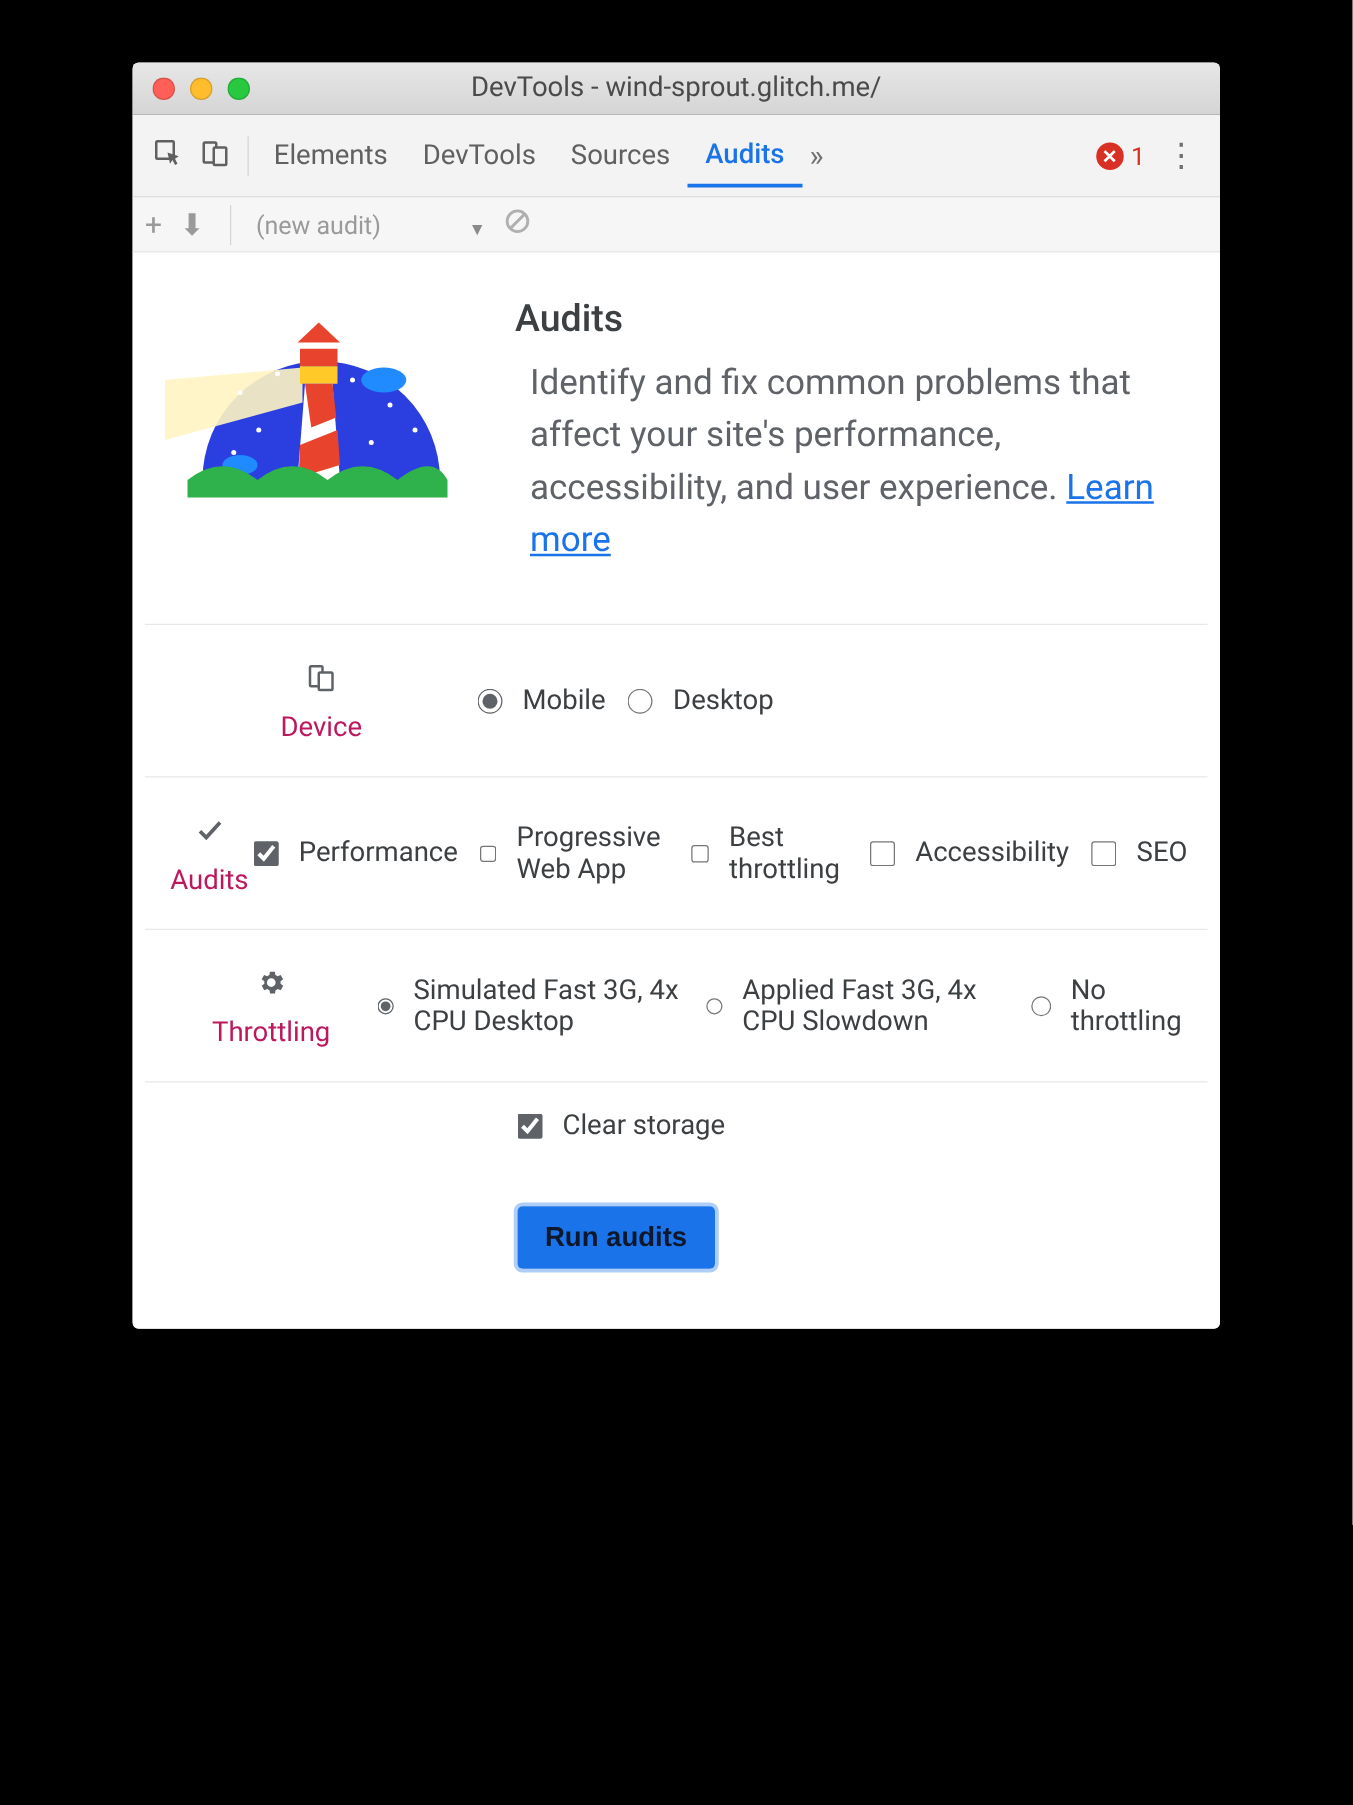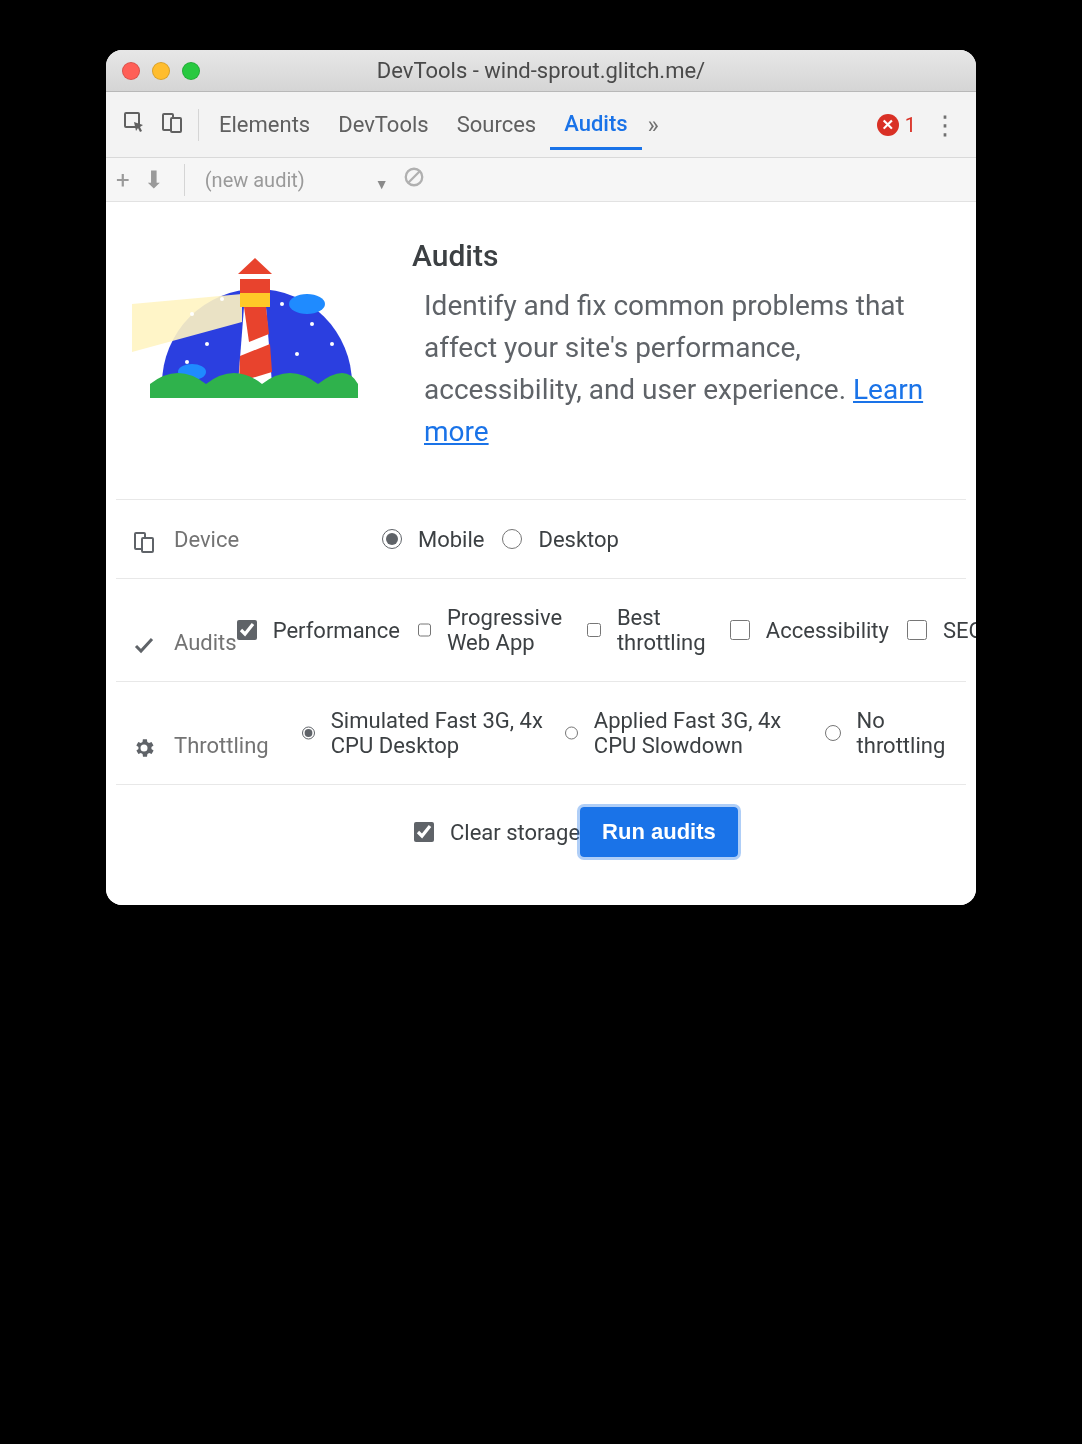--- a/index.html
+++ b/index.html
@@ -13,21 +13,21 @@
     color:#3c4043;
     -webkit-font-smoothing:antialiased;
     display:flex;
     align-items:flex-start;
     justify-content:center;
     padding-top:50px;
   }
   .window {
     width:870px;
     background:#f2f2f2;
-    border-radius:16px;
+    border-radius:5px;
     box-shadow:0 30px 60px rgba(0,0,0,.55);
     overflow:hidden;
   }
   
   .titlebar {
     height:42px;
     background:linear-gradient(#e7e7e7,#d5d5d5);
     border-bottom:1px solid #b8b8b8;
     display:flex;
     align-items:center;
@@ -67,30 +67,31 @@
   .tri{font-size:14px;color:#8a8a8a;}
   .noicon svg{width:22px;height:22px;}
   
   .panel{background:#fff;padding:28px 10px 44px;}
   .intro{display:flex;gap:40px;padding:8px 16px 34px;align-items:flex-start;}
   .lh-ill{width:240px;flex:none;margin-top:6px;}
   .intro-text h1{margin:0 0 12px;font-size:30px;font-weight:500;color:#3c4043;}
   .intro-text p{margin:12px;color:#5f6368;font-size:28px;line-height:1.5;}
   .intro-text a{color:#1a73e8;text-decoration:underline;}
   .section{border-top:1px solid #e8e8e8;padding:26px 16px;display:flex;}
-  .section .label{width:250px;display:flex;align-items:flex-end;gap:18px;color:#737373;font-size:22px;}
+  .section .label{width:250px;display:flex;align-items:center;gap:18px;color:#be185d;font-size:22px;flex-direction:column;}
   .section .label svg, .section .label .ico{width:24px;height:24px;flex:none;color:#5f6368;margin-top:2px;}
   .opts{display:flex;flex-direction:row;gap:18px;color:#3c4043;font-size:22px;}
   .optrow{display:flex;align-items:center;gap:16px;}
   input[type=radio],input[type=checkbox]{width:20px;height:20px;margin:0;accent-color:#5f6368;}
-  .runrow{padding:22px 0 4px 282px;display:flex;}
+  .runrow{padding:22px 0 4px 282px;display:flex;flex-direction:column;gap:28px;}
   .runbtn{
-    background:#1a73e8;color:#ffffff;border:none;padding:12px 22px;font-size:22px;
+    background:#1a73e8;color:#0f172a;border:none;padding:12px 22px;font-size:22px;
     border-radius:4px;font-weight:600;cursor:pointer;outline:3px solid rgba(26,115,232,.35);outline-offset:0;
     align-self:flex-start;
+    margin-top:24px;
   }
   .ico-inspect svg, .ico-device svg{width:24px;height:24px;}
 </style>
 </head>
 <body>
 
 <div class="window">
 
   <div class="titlebar">
     <div class="traffic">

